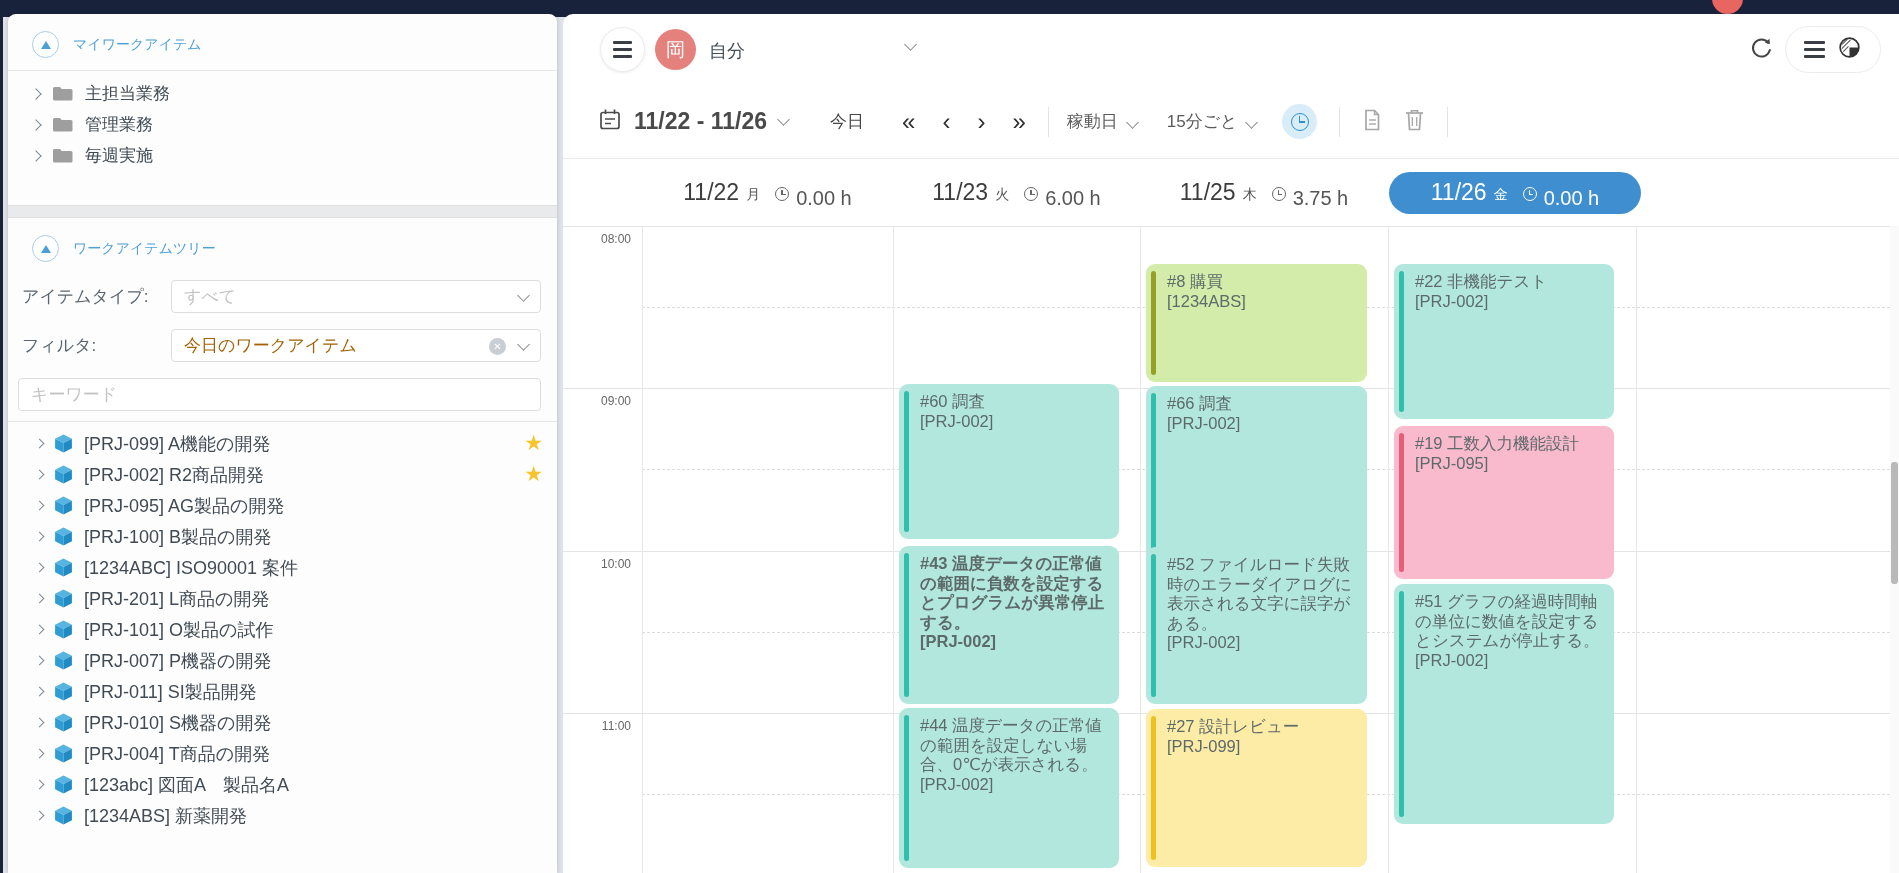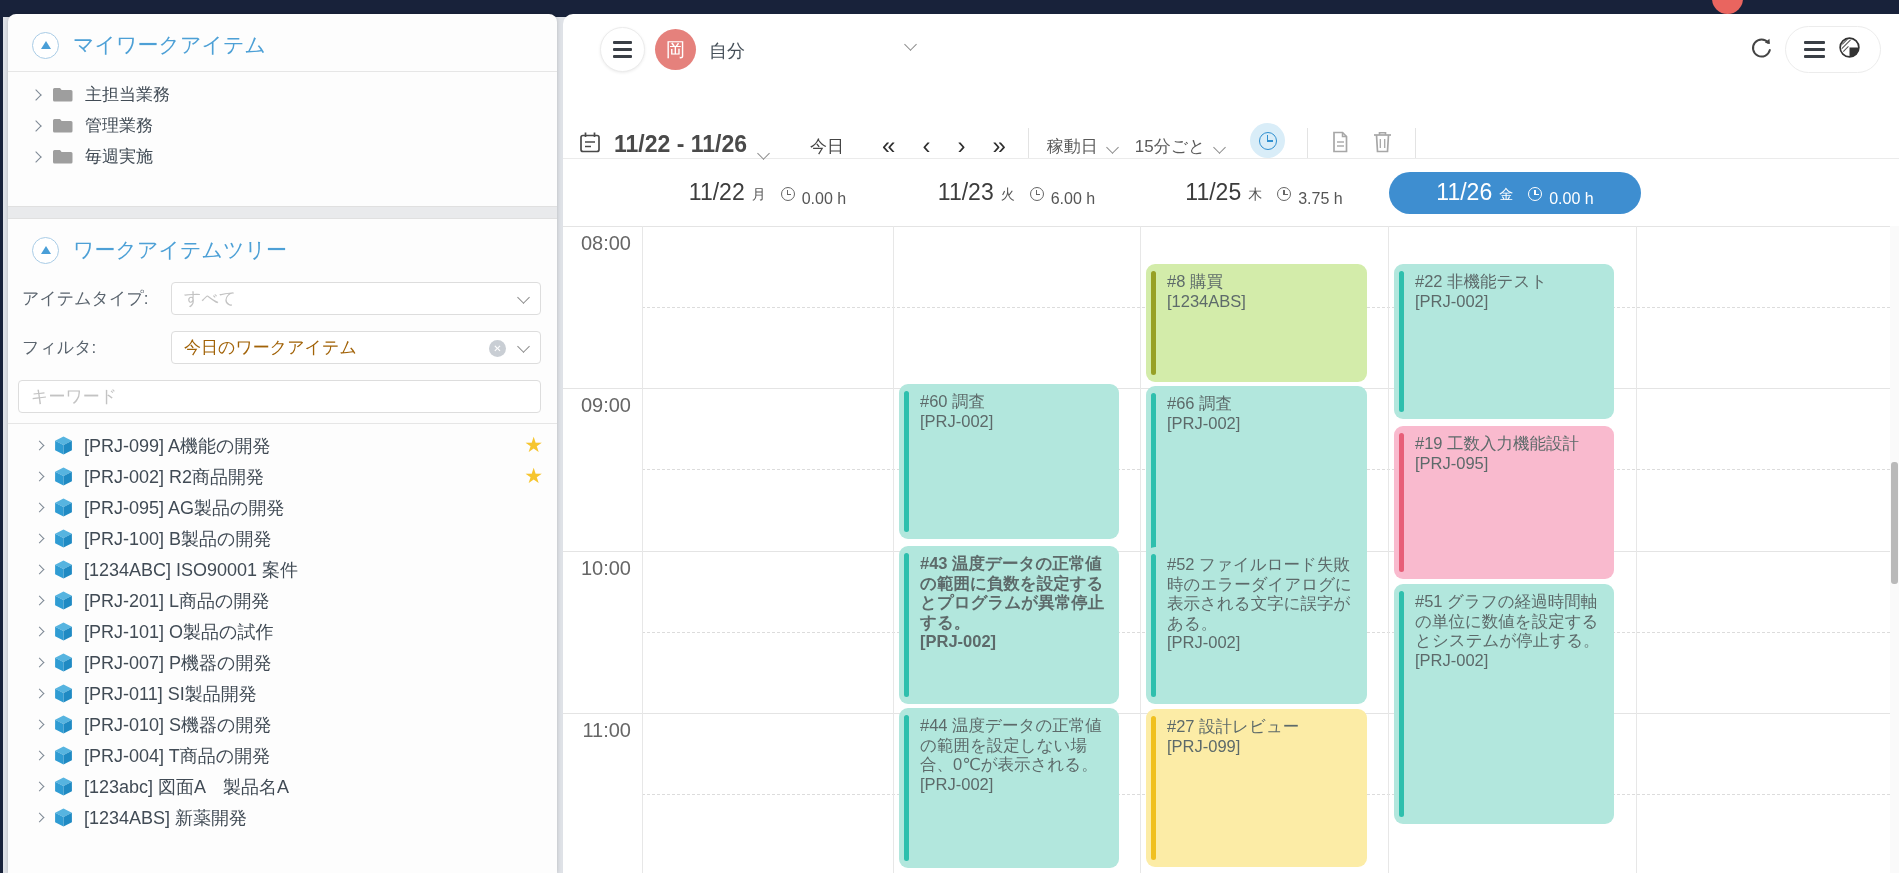--- a/index.html
+++ b/index.html
@@ -10,21 +10,21 @@
   .leftedge { position:absolute; top:0; left:0; width:3px; height:873px; background:#18223a; z-index:3; }
   .strip-avatar { position:absolute; left:1712px; top:-17px; width:31px; height:31px; border-radius:50%; background:#e9655f; }
 
   
   .sidebar { position:absolute; left:8px; top:14px; width:549px; bottom:0; background:#fdfdfd;
              border-radius:8px 8px 0 0; z-index:2; box-shadow:0 0 4px rgba(0,0,0,.18); overflow:hidden; }
   .sec-head { display:flex; align-items:center; gap:14px; padding:17px 0 12px 24px; }
   .collapse-btn { width:27px; height:27px; border-radius:50%; border:1px solid #a9cce6; background:#fff;
                   display:flex; align-items:center; justify-content:center; cursor:pointer; }
   .tri-up { width:0; height:0; border-left:5.5px solid transparent; border-right:5.5px solid transparent; border-bottom:8px solid #4a9fd8; }
-  .sec-title { color:#4da0d6; font-size:21px; }
+  .sec-title { color:#4da0d6; font-size:14px; }
   .hr { border-top:1px solid #e6e6e6; }
   .folder-row { display:flex; align-items:center; gap:12px; height:31px; padding-left:24px; color:#414b55; font-size:17px; cursor:pointer; }
   .chev-r { width:8px; height:8px; border-right:1.6px solid #7d8894; border-top:1.6px solid #7d8894; transform:rotate(45deg); flex:0 0 auto; }
   .gap-band { height:13px; background:#e9eaec; border-top:1px solid #e0e0e0; border-bottom:1px solid #e0e0e0; margin-top:34px; }
   .form-area { padding:6px 16px 0 10px; }
   .form-row { display:flex; align-items:center; margin-bottom:16px; }
   .form-label { width:153px; color:#5a646e; font-size:17px; padding-left:4px; flex:0 0 auto; }
   .select { position:relative; flex:1; height:33px; border:1px solid #ddd; border-radius:4px; background:#fff;
             display:flex; align-items:center; padding:0 30px 0 12px; font-size:17px; cursor:pointer; }
   .placeholder-text { color:#c3c3c3; }
@@ -53,57 +53,57 @@
   .avatar { position:absolute; left:92px; top:15px; width:41px; height:41px; border-radius:50%; background:#e5817c;
             color:#fff; font-size:19px; display:flex; align-items:center; justify-content:center; }
   .user-label { position:absolute; left:146px; top:25px; font-size:18px; color:#454f58; }
   .user-chev { position:absolute; left:343px; top:30px; }
   .refresh-btn { position:absolute; right:125px; top:22px; cursor:pointer; }
   .pill-group { position:absolute; right:18px; top:12px; width:96px; height:47px; border:1px solid #ececec; border-radius:24px;
                 display:flex; align-items:center; justify-content:space-around; padding:0 12px; }
   .list-ic { display:flex; flex-direction:column; gap:4.5px; cursor:pointer; }
   .list-ic .bar { width:21px; }
 
-  .toolbar { position:relative; height:74px; display:flex; align-items:flex-end; border-bottom:1px solid #ebebeb; padding-left:16px; }
+  .toolbar { position:relative; height:74px; display:flex; align-items:center; border-bottom:1px solid #ebebeb; padding-left:36px; }
   .cal-ic { margin-right:13px; }
   .date-range { font-size:23px; font-weight:700; color:#4a4a4a; }
   .toolbar .chev-d.small { margin-left:12px; }
   .today-lbl { margin-left:42px; font-size:17px; color:#454545; cursor:pointer; }
   .nav-arrow { font-size:24px; color:#2f2f2f; cursor:pointer; line-height:1; }
   .na1 { margin-left:38px; } .na2 { margin-left:27px; } .na3 { margin-left:27px; } .na4 { margin-left:27px; }
   .tb-div { width:1px; height:30px; background:#e3e3e3; margin-left:22px; }
   .dd-lbl { font-size:17px; color:#5a5a5a; cursor:pointer; }
-  .wd { margin-left:18px; } .iv { margin-left:18px; }
+  .wd { margin-left:18px; } .iv { margin-left:30px; }
   .dd-lbl .chev-d { display:inline-block; margin-left:10px; }
   .clock { display:inline-block; width:14px; height:14px; border:1.5px solid currentColor; border-radius:50%; position:relative; flex:0 0 auto; }
   .clock::before { content:""; position:absolute; left:5px; top:2px; width:1.5px; height:4.5px; background:currentColor; }
   .clock::after  { content:""; position:absolute; left:5px; top:5.5px; width:4.5px; height:1.5px; background:currentColor; }
   .clock-toggle { margin-left:26px; width:35px; height:35px; border-radius:50%; background:#d9edf8; display:flex;
                   align-items:center; justify-content:center; color:#2e8fd0; cursor:pointer; }
   .clock-toggle .clock { width:18px; height:18px; border-width:1.8px; }
   .clock-toggle .clock::before { left:7px; top:2.5px; height:6px; }
   .clock-toggle .clock::after { left:7px; top:7.5px; width:6px; }
   .icon-btn { margin-left:22px; cursor:pointer; opacity:.75; }
 
   .dayhead { position:relative; height:67px; margin-left:79px; display:flex; }
   .daycol { display:flex; align-items:center; justify-content:center; gap:7px; color:#3c3c3c; }
   .dc1{width:251px}.dc2{width:247px}.dc3{width:248px}.dc4{width:248px}.dc5{width:254px}
   .day-date { font-size:23px; }
   .day-wd { font-size:14px; color:#555; margin-top:5px; }
   .day-clock { color:#666; margin-left:8px; margin-top:3px; }
-  .day-hours { font-size:16px; color:#555; margin-top:12px; }
+  .day-hours { font-size:20px; color:#555; margin-top:12px; }
   .day-pill { width:100%; height:42px; margin:0 1px; background:#3e8ed0; border-radius:21px; display:flex; align-items:center;
               justify-content:center; gap:7px; color:#fff; cursor:pointer; }
   .day-pill .day-wd, .day-pill .day-hours, .day-pill .day-clock { color:#fff; }
 
   .cal-body { position:absolute; left:0; top:212px; right:9px; height:661px; overflow:hidden; background:#fff; }
   .hline { position:absolute; left:0; right:0; height:0; border-top:1px solid #e4e4e4; }
   .hline-half { position:absolute; left:79px; right:0; height:0; border-top:1px dashed #dcdcdc; }
   .vline { position:absolute; top:0; bottom:0; width:0; border-left:1px solid #e7e7e7; }
-  .tlabel { position:absolute; width:68px; text-align:right; font-size:20px; color:#666; }
+  .tlabel { position:absolute; width:68px; text-align:right; font-size:12px; color:#666; }
   .event { position:absolute; border-radius:9px; padding:8px 10px 6px 21px; font-size:16.5px; line-height:19.5px;
            color:#5d6a6a; cursor:pointer; overflow:hidden; }
   .event::before { content:""; position:absolute; left:5px; top:7px; bottom:7px; width:4.5px; border-radius:2.5px; background:var(--bar); }
   .ev-teal   { background:#b2e7dd; --bar:#2ebfad; }
   .ev-green  { background:#d3ecaa; --bar:#97a026; }
   .ev-yellow { background:#fceca6; --bar:#f0c020; }
   .ev-pink   { background:#f9bace; --bar:#e75e78; }
 
   .vscroll { position:absolute; right:0; top:212px; width:9px; bottom:0; background:#fafafa; }
   .vthumb { position:absolute; right:1px; top:236px; width:7px; height:122px; background:#b9b9b9; border-radius:3px; }

